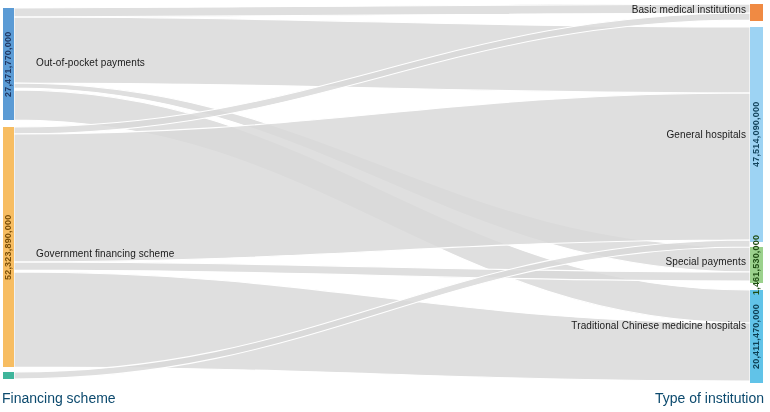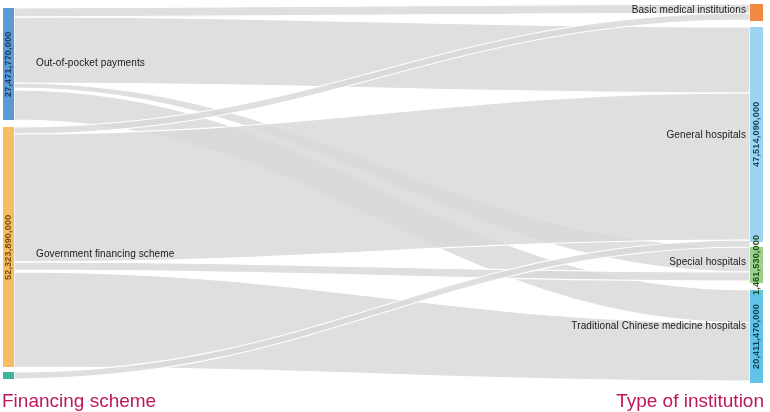--- a/index.html
+++ b/index.html
@@ -39,22 +39,22 @@
     font-size: 9px;
     font-weight: bold;
     letter-spacing: 0.2px;
     white-space: nowrap;
     text-align: center;
     line-height: 1;
     pointer-events: none;
   }
   .axis-label {
     position: absolute;
-    font-size: 19px;
-    color: #be185d;
+    font-size: 14px;
+    color: #0c4a6e;
     white-space: nowrap;
   }
 </style>
 </head>
 <body>
 
 <div id="sankey-root">
 
   <svg id="sankey-svg" viewBox="0 0 770 412" preserveAspectRatio="none">
     <g id="links-group">
@@ -81,21 +81,21 @@
 
   <div class="node-label" style="left:36px; top:57px;">Out-of-pocket payments</div>
 
   <div class="node-label" style="left:36px; top:248px;">Government financing scheme</div>
 
 
   <div class="node-label right" style="right:24px; top:4px;">Basic medical institutions</div>
 
   <div class="node-label right" style="right:24px; top:129px;">General hospitals</div>
 
-  <div class="node-label right" style="right:24px; top:256px;">Special hospitals</div>
+  <div class="node-label right" style="right:24px; top:256px;">Special payments</div>
 
   <div class="node-label right" style="right:24px; top:320px;">Traditional Chinese medicine hospitals</div>
 
   <div class="axis-label" style="left:2px; top:390px;">Financing scheme</div>
 
   <div class="axis-label" style="right:6px; top:390px;">Type of institution</div>
 
   <div id="value-layer">
       <div class="node-value" style="left: 3px; top: 8px; width: 11px; height: 112px; color: rgb(31, 56, 100); display: flex; align-items: center; justify-content: center;">27,471,770,000</div>
       <div class="node-value" style="left: 3px; top: 127px; width: 11px; height: 240px; color: rgb(122, 78, 7); display: flex; align-items: center; justify-content: center;">52,323,890,000</div>

